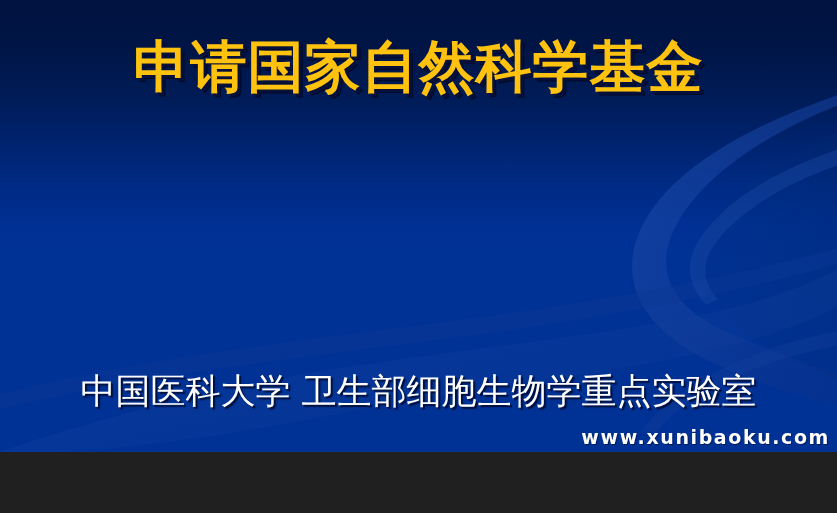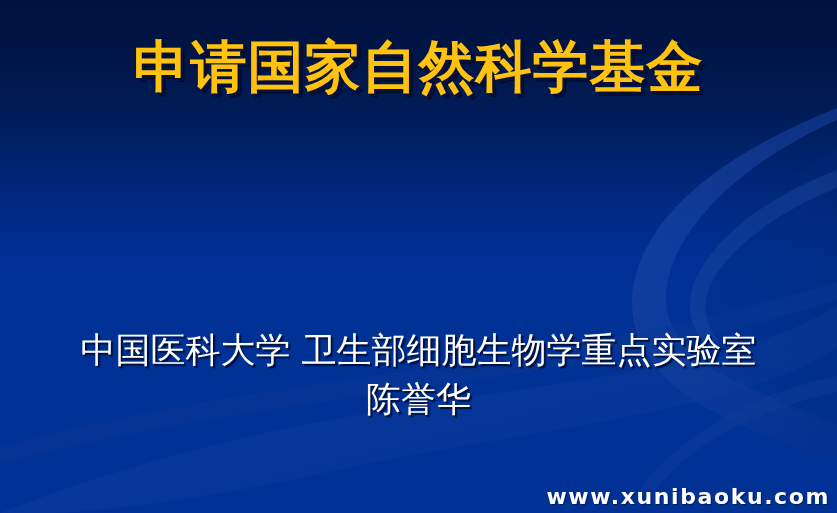--- a/index.html
+++ b/index.html
@@ -3,21 +3,21 @@
 <meta charset="utf-8">
 <style>
   html, body {
     margin: 0;
     padding: 0;
     background: #202020;
   }
   #slide {
     position: relative;
     width: 837px;
-    height: 513px;
+    height: 452px;
     overflow: hidden;
     background: #be185d;
     font-family: "Liberation Sans", "DejaVu Sans", sans-serif;
     -webkit-font-smoothing: antialiased;
   }
   
   #bg-gradient {
     position: absolute;
     inset: 0;
     background: linear-gradient(to bottom,
@@ -73,31 +73,32 @@
   .subtitle-line {
     display: block;
     font-family: "DejaVu Serif", "Liberation Serif", serif;
     font-weight: normal;
     font-size: 35px;
     color: #ffffff;
     text-shadow:
         2px 2px 0 rgba(0,10,46,0.65),
         2px 2px 2px rgba(0,8,40,0.5);
     white-space: nowrap;
+    margin-top: 41px;
   }
   #subtitle-line-2 { margin-top: 10px; }
 
   
   #watermark {
     position: absolute;
     right: 7px;
     bottom: 4px;
     font-family: "DejaVu Sans", "Liberation Sans", sans-serif;
     font-weight: bold;
-    font-size: 22px;
+    font-size: 19px;
     letter-spacing: 1.6px;
     color: #ffffff;
     text-shadow: 1px 1px 1px rgba(0,10,50,0.55);
     white-space: nowrap;
   }
 </style>
 </head>
 <body>
 
 <div id="slide">
@@ -146,18 +147,17 @@
                L640,490 C658,464 686,440 720,420 C758,398 800,384 837,376 Z" fill="#14409A" opacity="0.35"></path>
     </svg>
   </div>
 
   <div id="title-block">
     <span class="title-line" id="title-line-1">申请国家自然科学基金</span>
   </div>
 
   <div id="subtitle-block">
     <span class="subtitle-line" id="subtitle-line-1">中国医科大学  卫生部细胞生物学重点实验室</span>
-    <span class="subtitle-line" id="subtitle-line-2">陈誉华</span>
   </div>
 
   <div id="watermark">www.xunibaoku.com</div>
 
 </div>
 
 </body></html>

